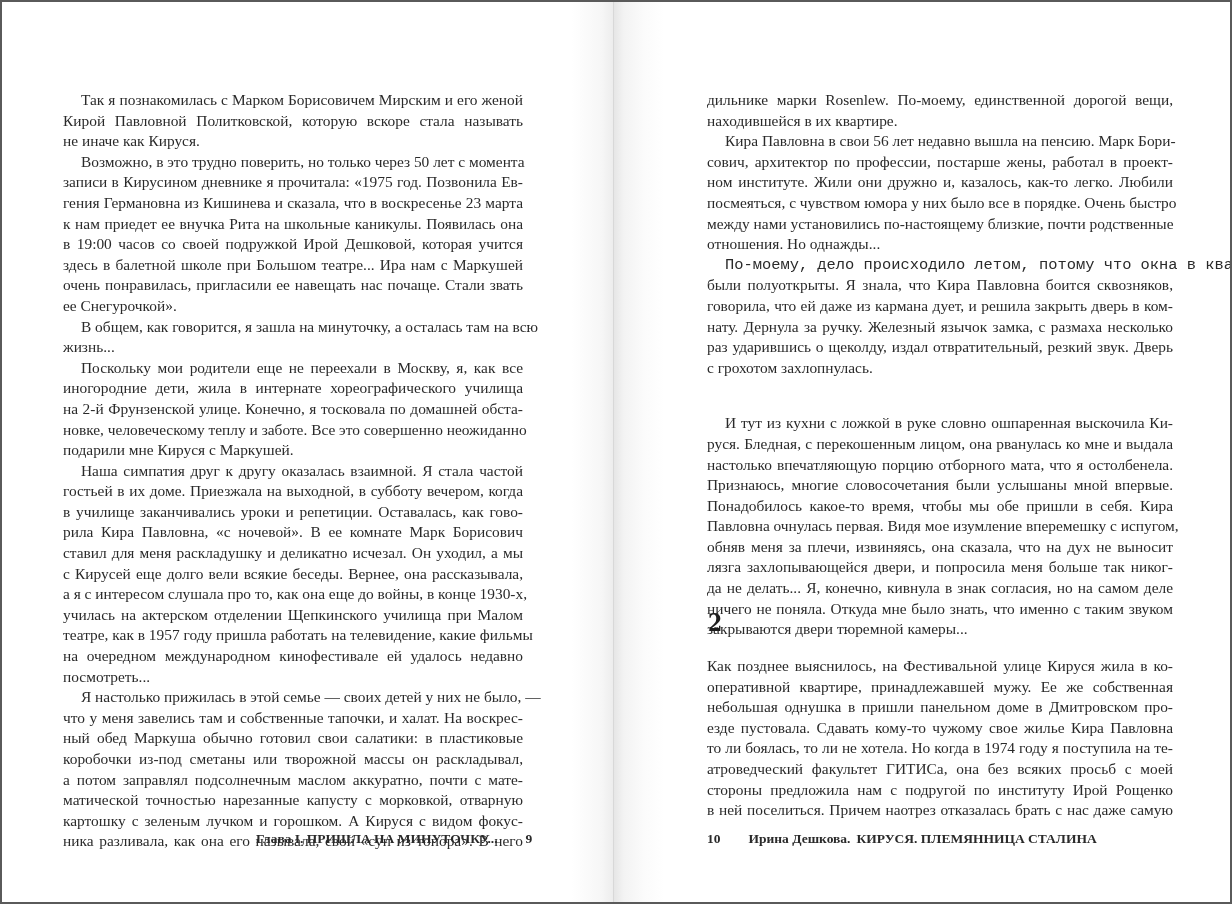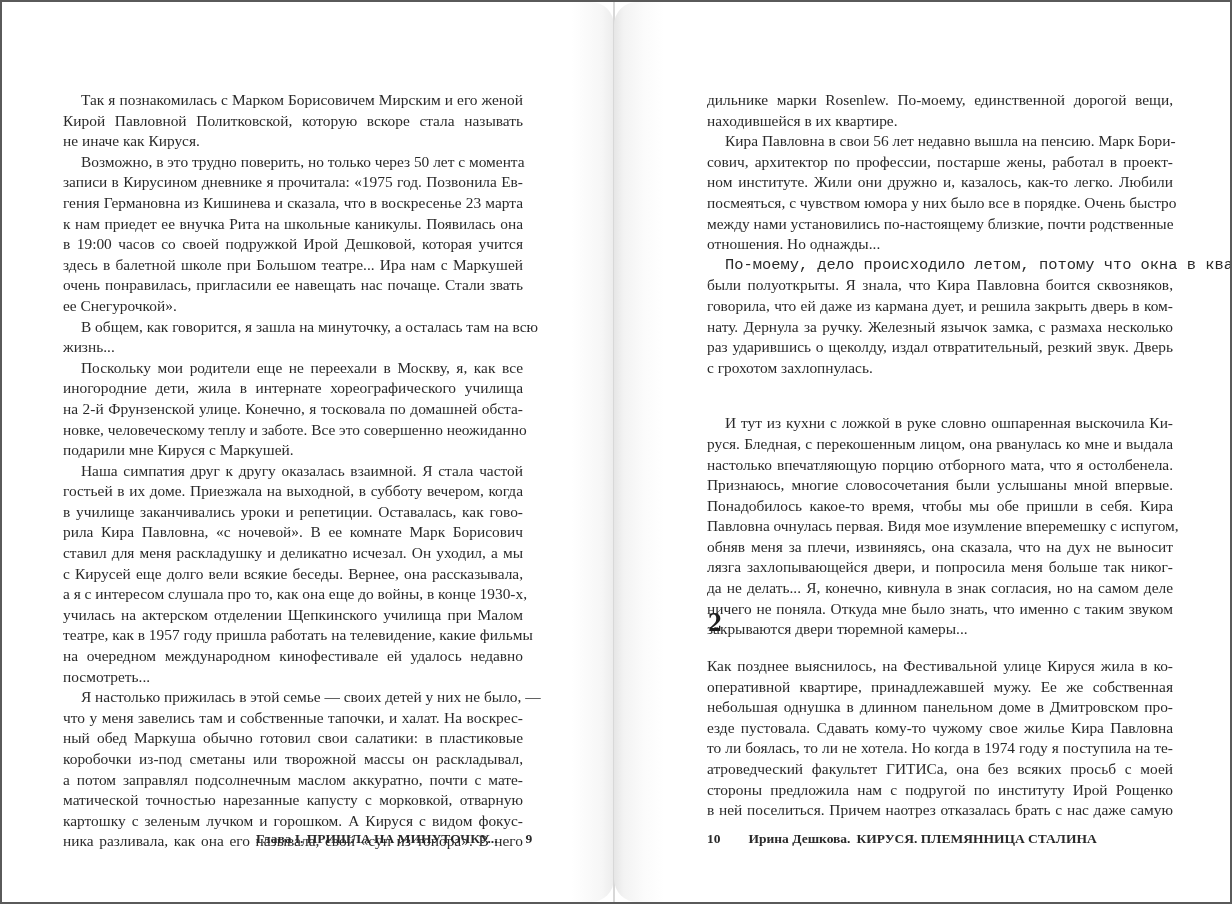--- a/index.html
+++ b/index.html
@@ -6,21 +6,21 @@
   body {
     width: 1232px; height: 904px; overflow: hidden;
     background: #5a5a5a;
     font-family: "Liberation Serif", "DejaVu Serif", serif;
   }
   .frame {
     position: absolute; left: 2px; top: 2px; width: 1228px; height: 900px;
     background: #ffffff; overflow: hidden;
   }
   .page {
-    position: absolute; top: 0; height: 900px; background: #ffffff; border-radius: 23px;
+    position: absolute; top: 0; height: 900px; background: #ffffff;
   }
   .page-left { left: 0; width: 612px;
     background: linear-gradient(to right, #ffffff 0, #ffffff 570px, #f6f6f6 600px, #ececec 612px);
   }
   .page-right { left: 612px; width: 616px;
     background: linear-gradient(to right, #e6e6e6 0, #f3f3f3 10px, #fbfbfb 30px, #ffffff 50px, #ffffff 100%);
   }
   .spine {
     position: absolute; left: 611px; top: 0; width: 2px; height: 900px; background: #d8d8d8;
   }
@@ -145,21 +145,21 @@
         <span class="line">да не делать... Я, конечно, кивнула в знак согласия, но на самом деле</span>
         <span class="line">ничего не поняла. Откуда мне было знать, что именно с таким звуком</span>
         <span class="line last">закрываются двери тюремной камеры...</span>
       </p>
     </div>
   <div class="chapter-num">2</div>
   <div class="textblock right-text2">
       <p>
         <span class="line">Как позднее выяснилось, на Фестивальной улице Кируся жила в ко-</span>
         <span class="line">оперативной квартире, принадлежавшей мужу. Ее же собственная</span>
-        <span class="line">небольшая однушка в длинном панельном доме в Дмитровском про-</span>
+        <span class="line">небольшая однушка в пришли панельном доме в Дмитровском про-</span>
         <span class="line">езде пустовала. Сдавать кому-то чужому свое жилье Кира Павловна</span>
         <span class="line">то ли боялась, то ли не хотела. Но когда в 1974 году я поступила на те-</span>
         <span class="line">атроведческий факультет ГИТИСа, она без всяких просьб с моей</span>
         <span class="line">стороны предложила нам с подругой по институту Ирой Рощенко</span>
         <span class="line">в ней поселиться. Причем наотрез отказалась брать с нас даже самую</span>
       </p>
     </div>
   <div class="footer footer-right">
     <span class="pn">10</span><span class="author">Ирина Дешкова.</span><span>КИРУСЯ. ПЛЕМЯННИЦА СТАЛИНА</span>
   </div>

